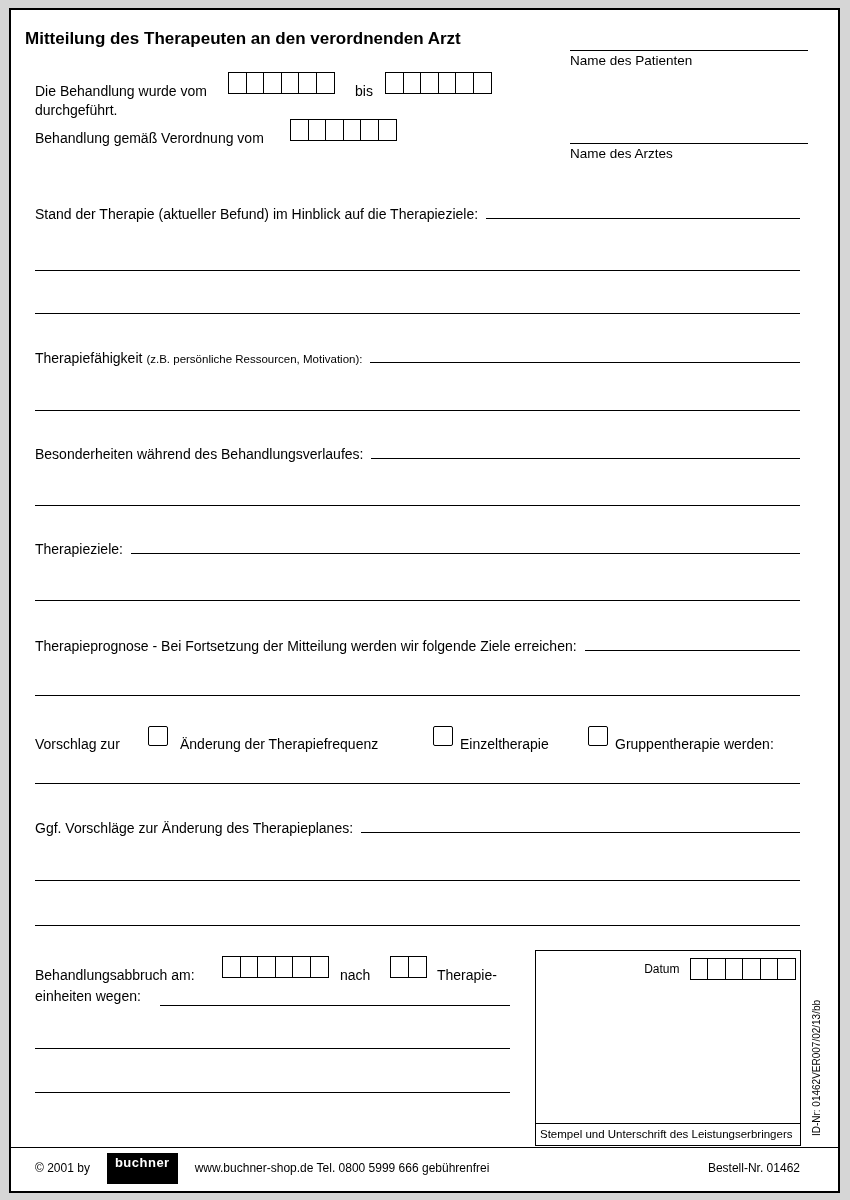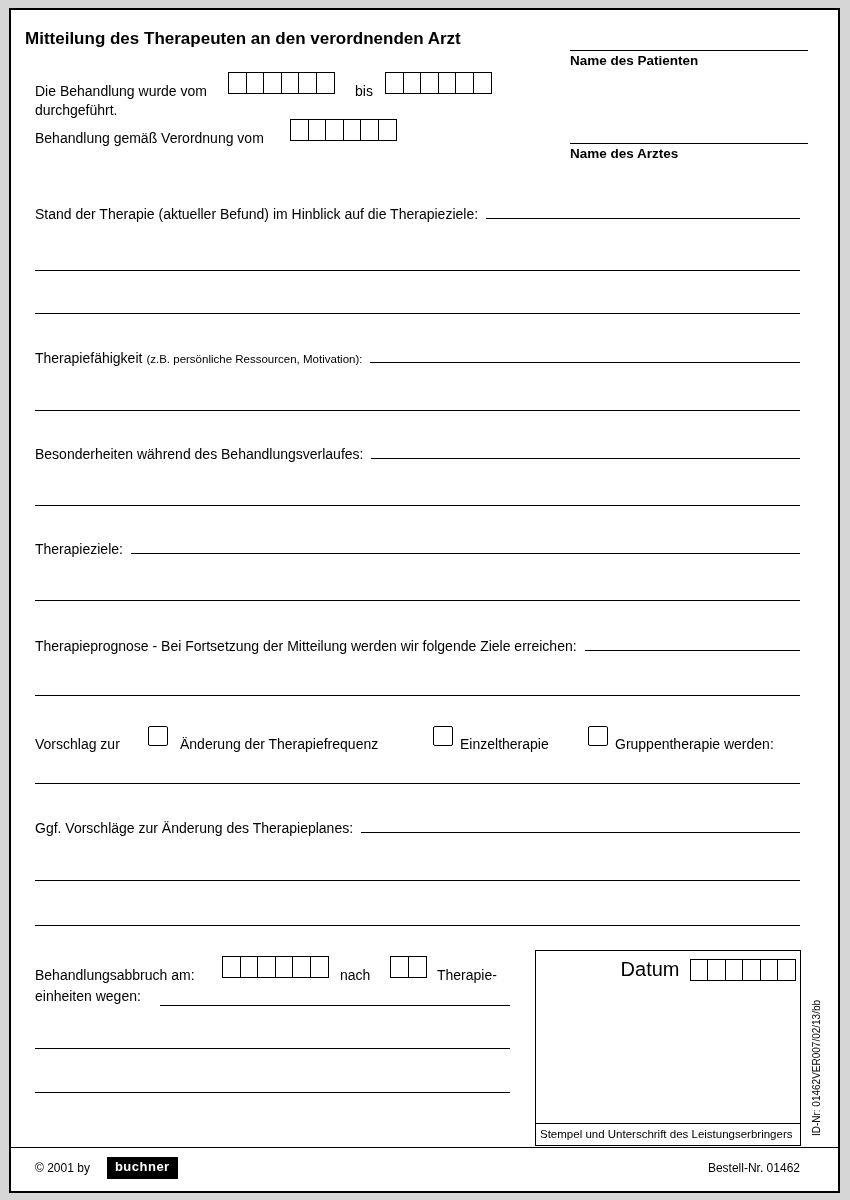--- a/index.html
+++ b/index.html
@@ -13,21 +13,21 @@
   }
   .page {
     position:absolute; left:9px; top:8px; width:831px; height:1185px;
     background:#fff; border:2px solid #000; box-sizing:border-box;
   }
   .title {
     position:absolute; left:14px; top:19px; margin:0;
     font-size:17px; font-weight:bold; white-space:nowrap; color:#000;
   }
   
-  .rfield { position:absolute; left:559px; width:238px;font-weight:bold; }
+  .rfield { position:absolute; left:559px; width:238px; }
   .rline  { border-top:1.5px solid #000; height:0; }
   .rlabel { font-size:13.5px; padding-top:2px; color:#000; }
   
   .abs-row { position:absolute; left:24px; right:38px; }
   .lbl { position:absolute; font-size:14px; white-space:nowrap; color:#000; }
   .lh22 { line-height:22px; top:8px; }
   
   .comb { position:absolute; top:0; display:flex; }
   .comb-static { position:static; }
   .cell {
@@ -46,41 +46,41 @@
   .checkbox {
     position:absolute; top:1px; width:20px; height:20px;
     border:1.5px solid #000; border-radius:2px; box-sizing:border-box; background:#fff;
   }
   
   .stamp-box {
     position:absolute; left:524px; top:940px; width:266px; height:196px;
     border:1.5px solid #000; box-sizing:border-box; background:#fff;
   }
   .datum-row { position:absolute; top:7px; right:4px; display:flex; align-items:center; }
-  .datum-lbl { font-size:20px; margin-right:10px; color:#000; }
+  .datum-lbl { font-size:12px; margin-right:10px; color:#000; }
   .stamp-caption {
     position:absolute; left:0; right:0; bottom:0;
     border-top:1.5px solid #000; font-size:11.5px; padding:4px 3px 5px 4px;
     white-space:nowrap; color:#000;
   }
   
   .vert-id {
     position:absolute; left:726px; top:1052px; width:160px; height:12px;
     font-size:10px; line-height:12px; text-align:center; white-space:nowrap;
     transform:rotate(-90deg); color:#000;
   }
   
   .footer-line { position:absolute; left:0; right:0; top:1137px; border-top:1.5px solid #000; }
   .footer {
     position:absolute; left:24px; right:38px; top:1143px; height:30px;
     display:flex; align-items:center; gap:17px; font-size:12px; color:#000;
   }
   .f-logo {
     background:#000; color:#fff; font-weight:bold; font-size:13px;
-    padding:2px 8px 5px; letter-spacing:0.5px;
+    padding:2px 8px 14px; letter-spacing:0.5px;
   }
   .f-spacer { flex:1; }
 </style>
 </head>
 <body>
 
 <div class="page">
 
   <h1 class="title">Mitteilung des Therapeuten an den verordnenden Arzt</h1>
 
@@ -212,17 +212,18 @@
     </div>
     <div class="stamp-caption">Stempel und Unterschrift des Leistungserbringers</div>
   </div>
 
   <div class="vert-id">ID-Nr: 01462VER007/02/13/bb</div>
 
   <div class="footer-line"></div>
   <div class="footer">
     <span>© 2001 by</span>
     <span class="f-logo">buchner</span>
+    <span>www.buchner-shop.de  Tel. 0800 5999 666 gebührenfrei</span>
     <span class="f-spacer"></span>
     <span>Bestell-Nr. 01462</span>
   </div>
 
 </div>
 
 </body></html>

